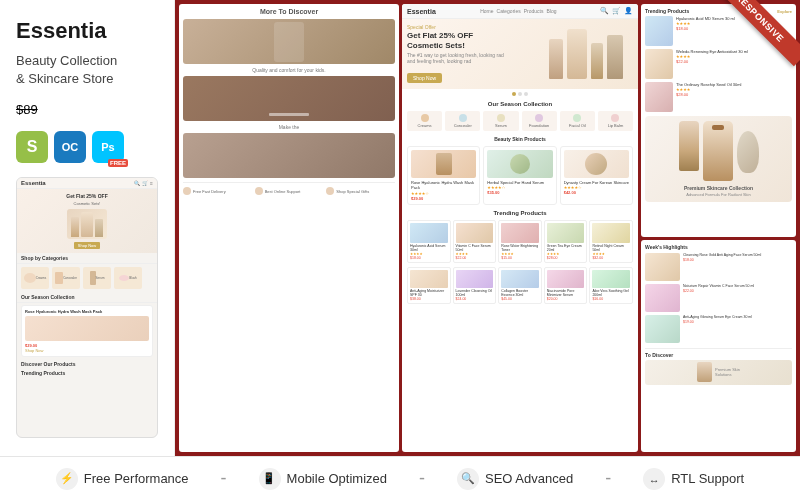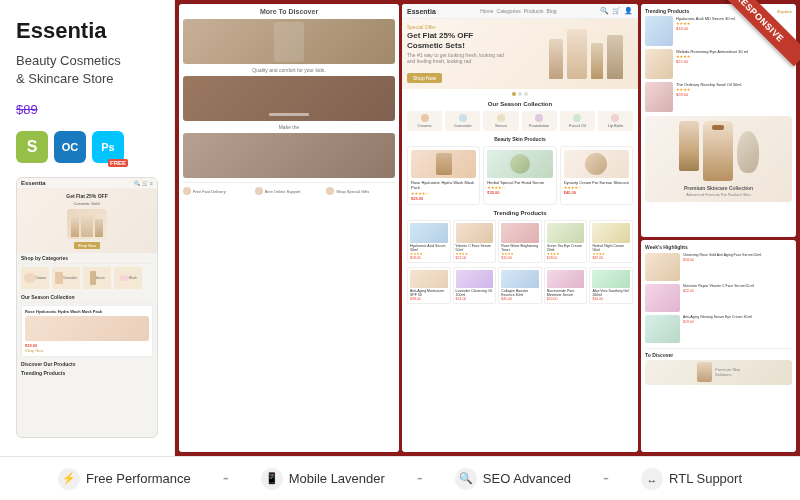--- a/index.html
+++ b/index.html
@@ -52,21 +52,21 @@
 
     .price-container {
       display: flex;
       align-items: center;
       gap: 8px;
       margin-bottom: 14px;
     }
 
     .price-original {
       font-size: 13px;
-      color: #6d28d9;
+      color: #000000;
       text-decoration: line-through;
     }
 
     .price-badge {
       background: #c8a951;
       color: #fff;
       font-size: 22px;
       font-weight: 700;
       padding: 6px 10px;
       border-radius: 4px;
@@ -414,21 +414,21 @@
 </head>
 <body>
 
 <div class="outer-wrapper">
 
   <div class="main-area">
 
     <div class="left-panel">
       <div class="brand-title">Essentia</div>
       <div class="brand-subtitle">
-        <span>Beauty Cosmetics</span><br>
+        <span>Beauty Collection</span><br>
         <span>&amp; Skincare Store</span>
       </div>
 
       <div class="price-container">
         <div class="price-original">$89</div>
       </div>
 
       <div class="icons-row">
         <div class="icon-badge icon-shopify">
           <span>S</span>
@@ -780,21 +780,21 @@
   </div>
 
   <div class="bottom-bar">
     <div class="bottom-feature">
       <div class="bottom-feature-icon">⚡</div>
       <span>Free Performance</span>
     </div>
     <div class="bottom-separator">-</div>
     <div class="bottom-feature">
       <div class="bottom-feature-icon">📱</div>
-      <span>Mobile Lavender</span>
+      <span>Mobile Optimized</span>
     </div>
     <div class="bottom-separator">-</div>
     <div class="bottom-feature">
       <div class="bottom-feature-icon">🔍</div>
       <span>SEO Advanced</span>
     </div>
     <div class="bottom-separator">-</div>
     <div class="bottom-feature">
       <div class="bottom-feature-icon">↔</div>
       <span>RTL Support</span>

